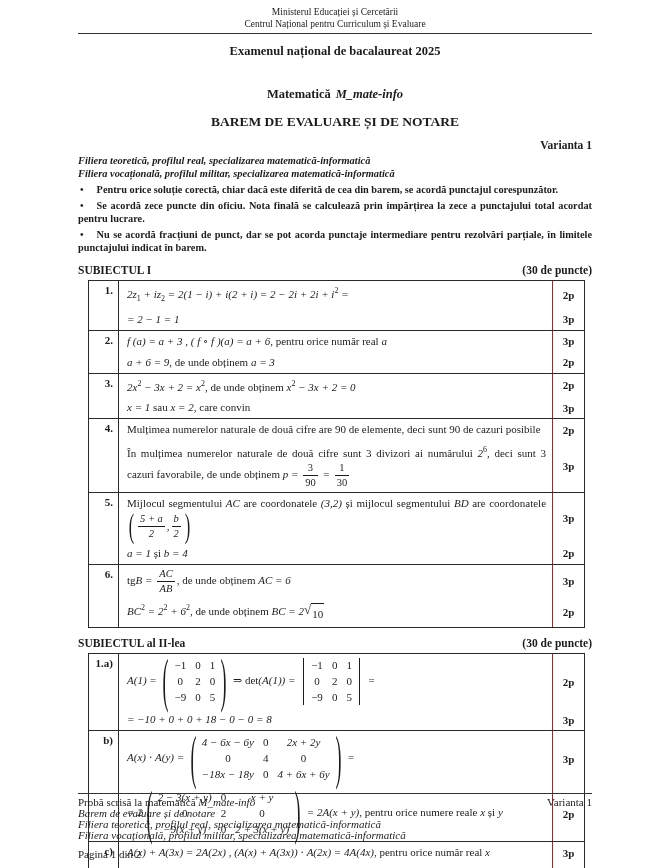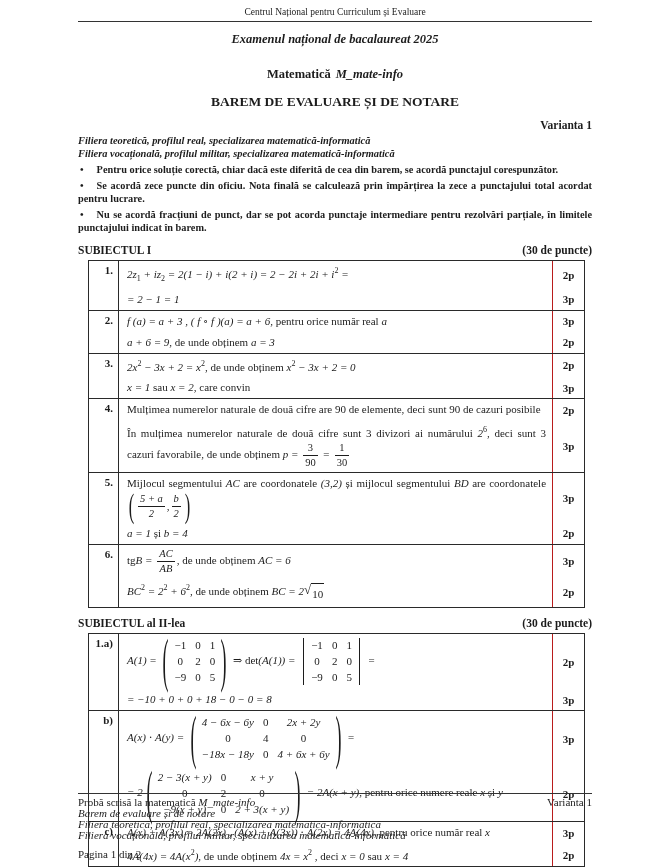--- a/index.html
+++ b/index.html
@@ -5,23 +5,23 @@
   html,body{margin:0;padding:0;background:#fff;}
   .page{position:relative;width:669px;height:868px;background:#fff;overflow:hidden;
         font-family:"Liberation Serif","DejaVu Serif",serif;color:#1c1c1c;}
   .inner{padding:6px 77px 0 78px;}
 
   
   .ministry{text-align:center;font-size:9.5px;line-height:12px;}
   .hrule{border-top:1.5px solid #333;margin-top:3px;}
 
   
-  .t-exam{text-align:center;font-weight:bold;font-size:12.5px;margin-top:10px;font-style:italic;}
+  .t-exam{text-align:center;font-weight:bold;font-size:12.5px;margin-top:10px;}
   .t-proba{text-align:center;font-weight:bold;font-size:12px;margin-top:2px;}
-  .t-mat{text-align:center;font-weight:bold;font-size:12.5px;margin-top:20px;}
+  .t-mat{text-align:center;font-weight:bold;font-size:12.5px;margin-top:28px;}
   .t-mat .code{font-style:italic;margin-left:5px;}
   .t-barem{text-align:center;font-weight:bold;font-size:13.5px;margin-top:12px;}
   .t-var{text-align:right;font-weight:bold;font-size:11.5px;margin-top:9px;}
 
   .filiera{font-weight:bold;font-style:italic;font-size:10.4px;line-height:13px;margin-top:3px;}
   .bullets{margin-top:3px;}
   .bullets p{font-weight:bold;font-size:10.3px;line-height:13.5px;text-align:justify;margin:2px 0;}
   .blt{padding-left:2px;margin-right:13px;}
 
   .subject-row{display:flex;justify-content:space-between;font-weight:bold;font-size:11.5px;margin-top:9px;}
@@ -68,20 +68,21 @@
   .ital{font-style:italic;}
   .f-page{text-align:left;margin-top:8px;}
 </style>
 </head>
 <body>
 
 <div class="page">
   <div class="inner">
 
     <div class="ministry">
+      <div>Ministerul Educației și Cercetării</div>
       <div>Centrul Național pentru Curriculum și Evaluare</div>
     </div>
     <div class="hrule"></div>
 
     <div class="t-exam">Examenul național de bacalaureat 2025</div>
     <div class="t-mat">
       <span>Matematică</span><span class="code">M_mate-info</span>
     </div>
     <div class="t-barem">BAREM DE EVALUARE ȘI DE NOTARE</div>
     <div class="t-var">Varianta 1</div>

